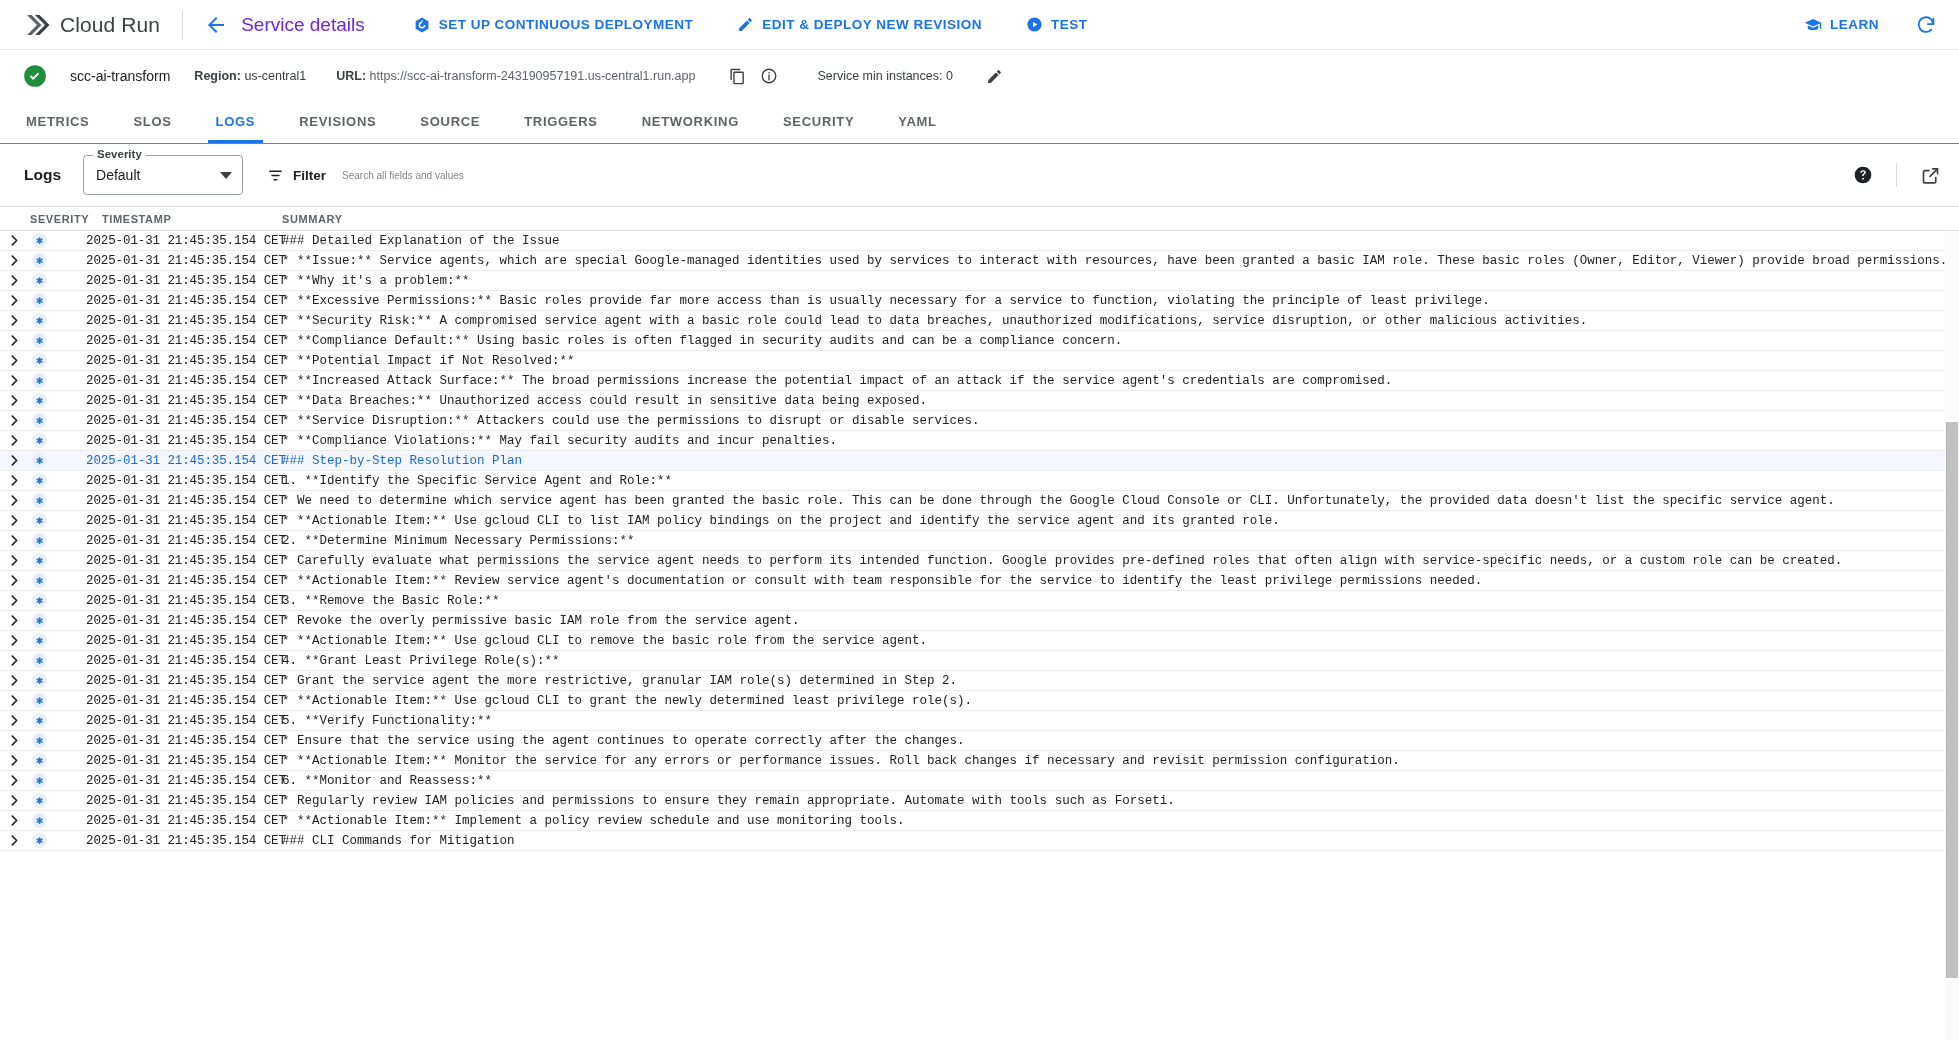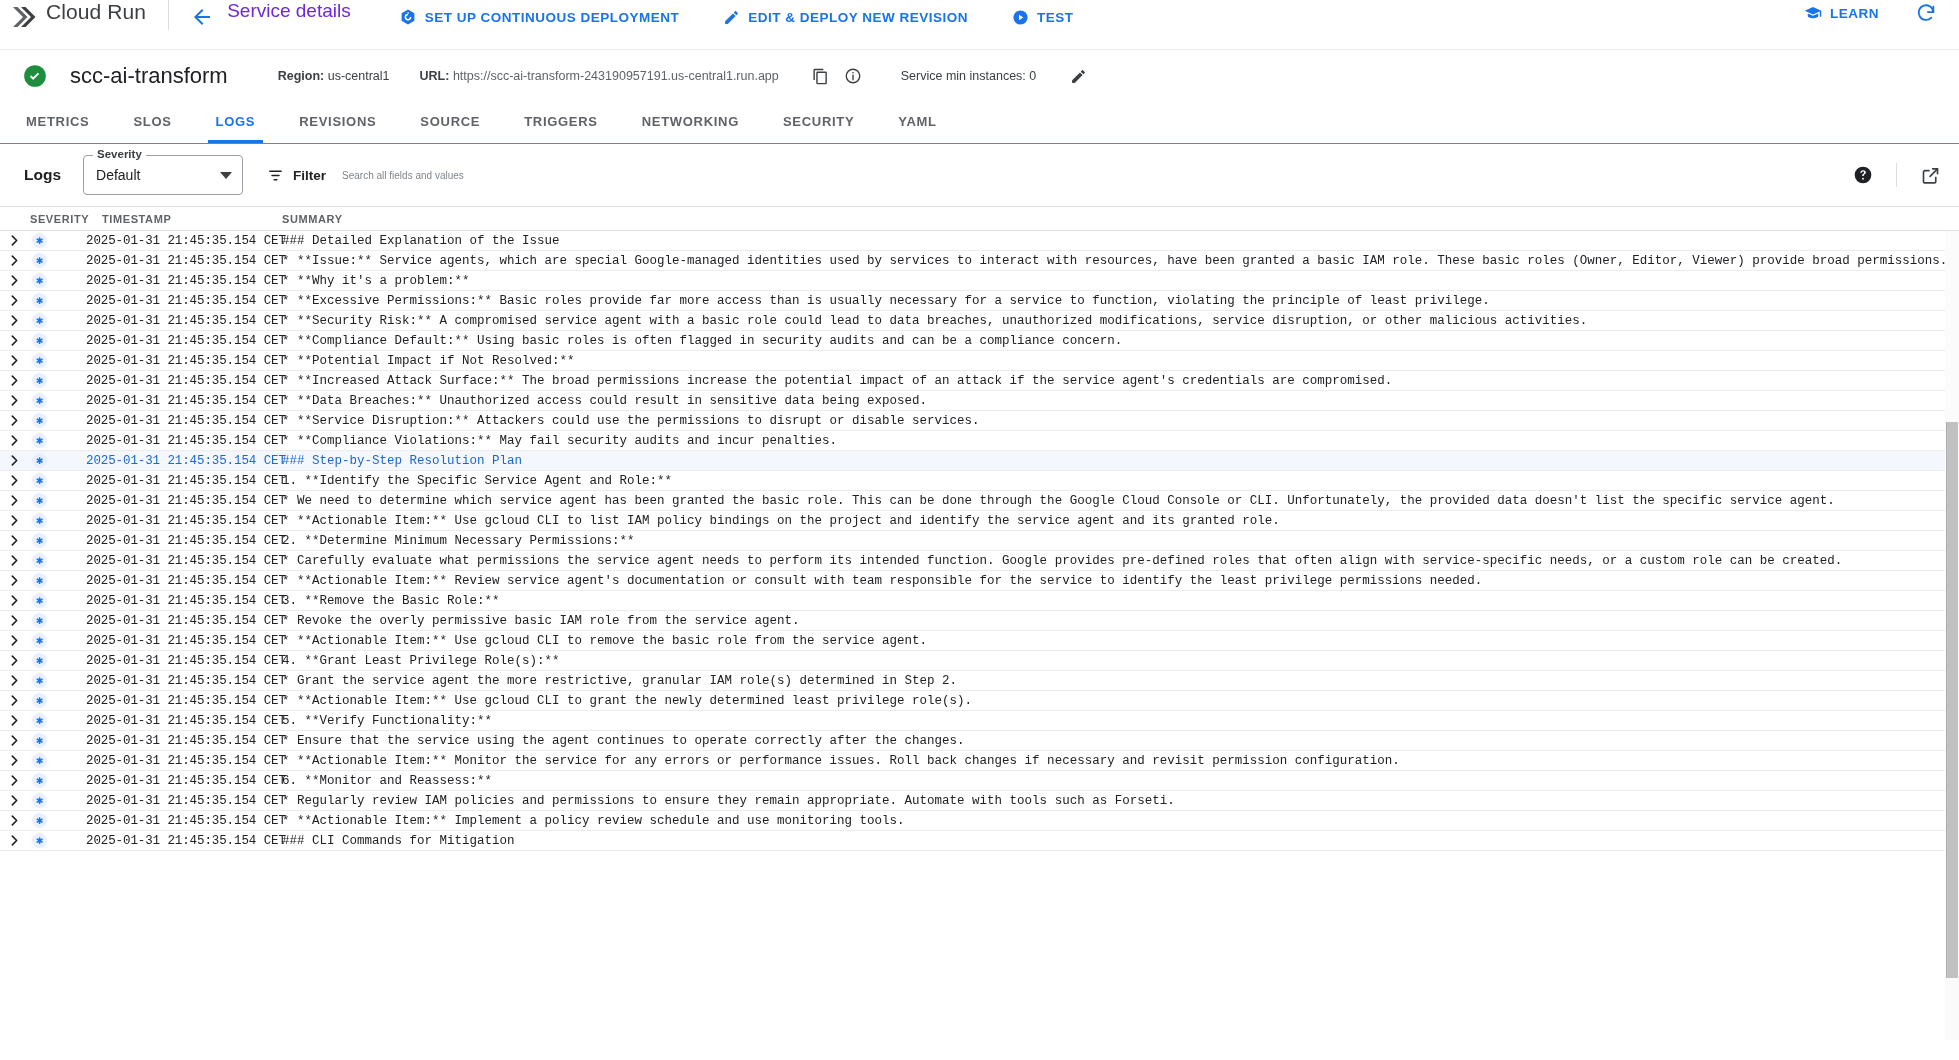--- a/index.html
+++ b/index.html
@@ -8,23 +8,23 @@
     width: 1959px; height: 1060px;
     background: #ffffff;
     font-family: "Liberation Sans", sans-serif;
     overflow: hidden;
   }
 
   
   .appbar {
     height: 50px;
     display: flex;
-    align-items: flex-start;
+    align-items: center;
     border-bottom: 1px solid #e8eaed;
-    padding: 0 20px 0 6px;
+    padding: 0 20px 0 20px;
     position: relative;
   }
   .cr-logo { width: 34px; height: 34px; flex: 0 0 auto; margin-right: 6px; }
   .product-name {
     font-size: 21px;
     color: #3c4043;
     letter-spacing: .1px;
     margin-right: 22px;
     white-space: nowrap;
   }
@@ -68,24 +68,24 @@
 
   
   .service-row {
     height: 52px;
     display: flex;
     align-items: center;
     padding: 0 0 0 22px;
   }
   .status-ok { width: 26px; height: 26px; flex: 0 0 auto; margin-right: 22px; }
   .service-name {
-    font-size: 22px;
+    font-size: 14px;
     color: #202124;
     white-space: nowrap;
-    margin-right: 50px;
+    margin-right: 24px;
   }
   .meta {
     font-size: 12.5px;
     color: #3c4043;
     white-space: nowrap;
     margin-right: 30px;
   }
   .meta .lbl { font-weight: bold; }
   .meta .url-val { color: #5f6368; }
   .mini-icon {

